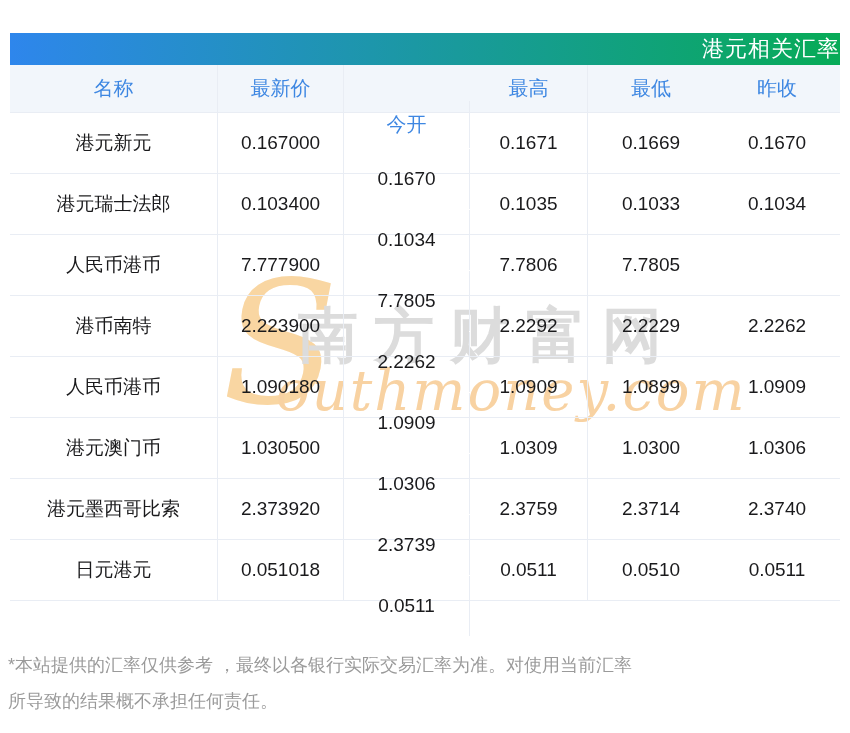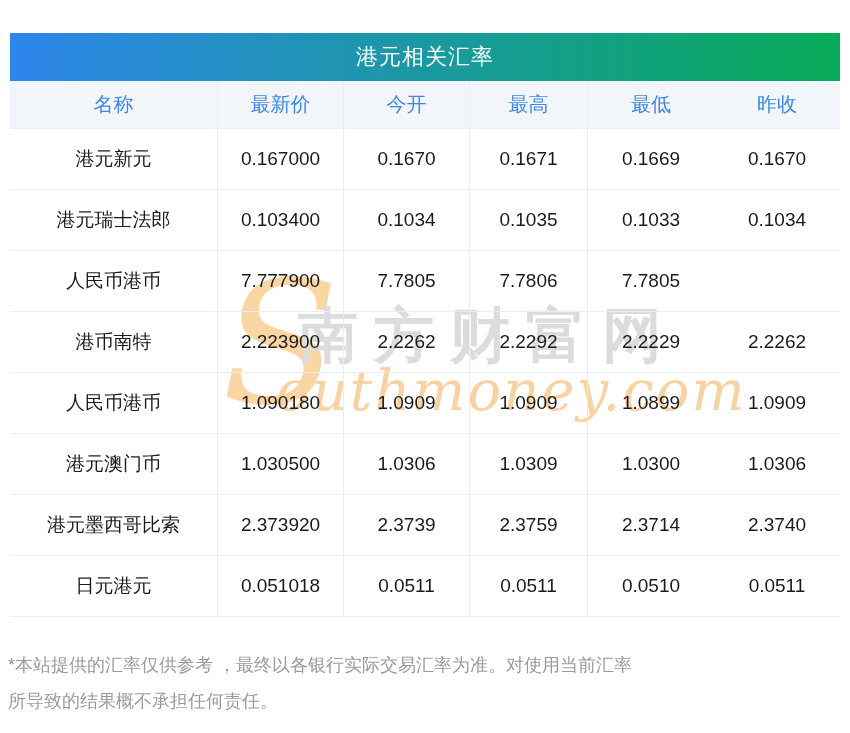--- a/index.html
+++ b/index.html
@@ -18,31 +18,31 @@
   .watermark{position:absolute;top:278px;left:0;width:850px;height:160px;pointer-events:none;}
   .wm-s{position:absolute;left:222px;top:-10px;font-family:"DejaVu Serif",serif;font-style:italic;
         font-size:170px;line-height:0.9;color:var(--watermark-s);}
   .wm-cn{position:absolute;left:298px;top:18px;font-size:60px;font-weight:bold;letter-spacing:16px;
         color:var(--watermark-cn);font-family:"DejaVu Sans","Liberation Sans",sans-serif;white-space:nowrap;}
   .wm-en{position:absolute;left:276px;top:80px;font-family:"DejaVu Serif",serif;font-style:italic;
         font-size:56px;letter-spacing:2px;color:var(--watermark-en);white-space:nowrap;}
 
   
   .card{position:absolute;top:33px;left:10px;width:830px;}
-  .title-bar{height:48px;display:flex;align-items:center;justify-content:center;
+  .title-bar{height:32px;display:flex;align-items:center;justify-content:flex-end;
         background:linear-gradient(90deg,var(--gradient-start),var(--gradient-end));}
   .title-bar span{color:#fff;font-size:22px;letter-spacing:1px;}
   .header-row{display:flex;height:48px;background:var(--header-bg);border-bottom:1px solid var(--border);}
   .header-row .cell{color:var(--header-text);font-size:20px;}
   .row{display:flex;height:61px;border-bottom:1px solid var(--border);background:transparent;}
   .row .cell{color:var(--body-text);font-size:19px;}
   .cell{display:flex;align-items:center;justify-content:center;height:100%;}
   .cell:nth-child(1){width:208px;}
   .cell:nth-child(2){width:126px;}
-  .cell:nth-child(3){width:126px;}
+  .cell:nth-child(3){width:126px;margin-top:36px;}
   .cell:nth-child(4){width:118px;}
   .cell:nth-child(5){width:126px;}
   .cell:nth-child(6){width:126px;text-align:right;}
   .header-row .cell:nth-child(-n+4),
   .row .cell:nth-child(-n+4){border-right:1px solid var(--border);}
 
   
   .footer{position:absolute;top:647px;left:8px;width:850px;text-align:left;
         color:var(--footer-text);font-size:18px;line-height:36px;}
 </style>

